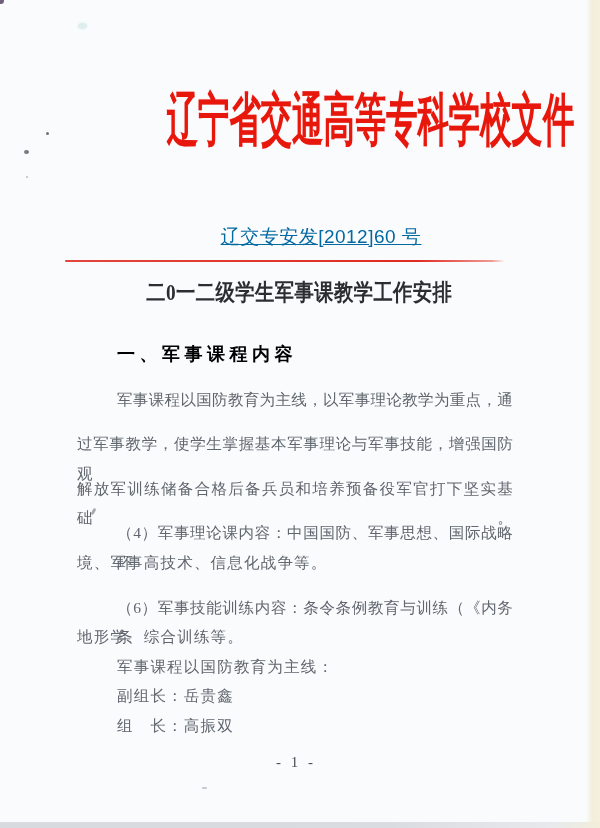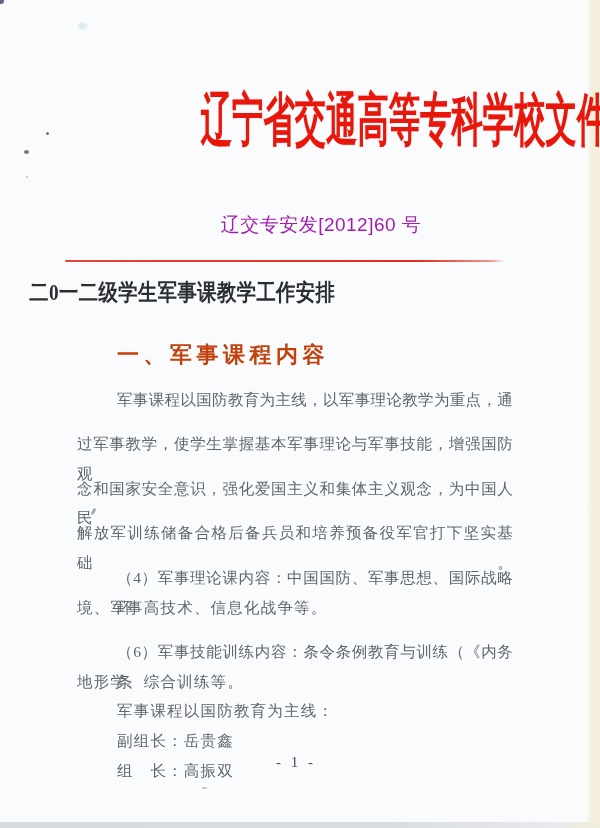--- a/index.html
+++ b/index.html
@@ -17,46 +17,46 @@
   .s1{left:46px;top:132px;width:3px;height:3px;background:#5a5a60;opacity:.85;}
   .s2{left:24px;top:150px;width:5px;height:4px;background:#55585e;opacity:.8;}
   .s3{left:26px;top:176px;width:2px;height:2px;background:#b9bcc2;}
   .s4{left:92px;top:508px;width:3px;height:7px;background:#8a8f96;border-radius:40%;
       transform:rotate(28deg);opacity:.75;}
   .s5{left:78px;top:23px;width:9px;height:6px;background:#cde6e3;opacity:.6;box-shadow:0 0 3px #cde6e3;}
   .s6{left:0;top:0;width:4px;height:4px;background:#6f5f7e;border-radius:0 0 80% 0;}
   .s7{left:202px;top:787px;width:5px;height:2px;background:#c6c9ce;border-radius:1px;}
 
   
-  .red-title-wrap{position:absolute;top:88px;left:0;width:566px;text-align:center;padding-left:34px;}
+  .red-title-wrap{position:absolute;top:88px;left:0;width:566px;text-align:center;}
   .red-title{display:inline-block;font-size:57px;line-height:64px;font-weight:bold;
     color:#e8170c;white-space:nowrap;letter-spacing:0;
     transform:scaleX(0.55);transform-origin:50% 50%;
     text-shadow:0 0 1px rgba(232,23,12,.45);}
 
-  .doc-number{position:absolute;top:213px;left:321px;transform:translateX(-50%);
+  .doc-number{position:absolute;top:225px;left:321px;transform:translateX(-50%);
     font-family:"Liberation Sans","DejaVu Sans",sans-serif;
-    font-size:19px;line-height:24px;color:#a21caf;letter-spacing:.5px;white-space:nowrap;}
+    font-size:19px;line-height:24px;color:#0369a1;letter-spacing:.5px;white-space:nowrap;text-decoration:underline;}
 
   .red-rule{position:absolute;top:260px;left:65px;width:440px;height:2px;border-radius:1px;
     background:linear-gradient(to right,#e2463c 0%,#df2b21 80%,#f09a93 97%,rgba(240,154,147,0) 100%);}
 
   
-  .subject-wrap{position:absolute;top:279px;left:0;width:598px;}
+  .subject-wrap{position:absolute;top:279px;left:0;width:598px;text-align:center;}
   .subject{display:inline-block;font-size:23px;line-height:28px;font-weight:bold;color:#2b2e31;
     white-space:nowrap;letter-spacing:.5px;transform:scaleX(0.84);transform-origin:50% 50%;}
 
   
   .body-col{position:absolute;left:77px;top:340px;width:436px;
     color:#60666e;font-size:15.5px;}
   .ln{line-height:29.6px;height:29.6px;letter-spacing:.2px;}
   .ln.indent{padding-left:40px;}
   .ln.fill{text-align:justify;text-align-last:justify;margin-top:15px;}
   .ln.plain{letter-spacing:1.2px;white-space:nowrap;}
-  .ln.heading{font-weight:bold;color:#c2410c;font-size:22px;letter-spacing:4.5px;white-space:nowrap;}
+  .ln.heading{font-weight:bold;color:#000000;font-size:18px;letter-spacing:4.5px;white-space:nowrap;}
 
   .page-number{position:absolute;top:752px;left:0;width:592px;text-align:center;
     font-size:15px;line-height:20px;color:#4a4f55;letter-spacing:3px;}
 </style>
 </head>
 <body>
 
 <div class="page">
 
   <div class="edge-strip"></div>
@@ -79,21 +79,20 @@
   <div class="red-rule"></div>
 
   <div class="subject-wrap">
     <div class="subject">二0一二级学生军事课教学工作安排</div>
   </div>
 
   <div class="body-col">
     <div class="ln heading indent">一、军事课程内容</div>
     <div class="ln fill indent">军事课程以国防教育为主线，以军事理论教学为重点，通</div>
     <div class="ln fill">过军事教学，使学生掌握基本军事理论与军事技能，增强国防观</div>
-    <div class="ln fill">念和国家安全意识，强化爱国主义和集体主义观念，为中国人民</div>
     <div class="ln fill">解放军训练储备合格后备兵员和培养预备役军官打下坚实基础。</div>
     <div class="ln fill indent">（4）军事理论课内容：中国国防、军事思想、国际战略环</div>
     <div class="ln plain">境、军事高技术、信息化战争等。</div>
     <div class="ln fill indent">（6）军事技能训练内容：条令条例教育与训练（《内务条</div>
     <div class="ln plain">地形学、综合训练等。</div>
     <div class="ln plain indent">军事课程以国防教育为主线：</div>
     <div class="ln plain indent">副组长：岳贵鑫</div>
     <div class="ln plain indent">组　长：高振双</div>
   </div>
 

